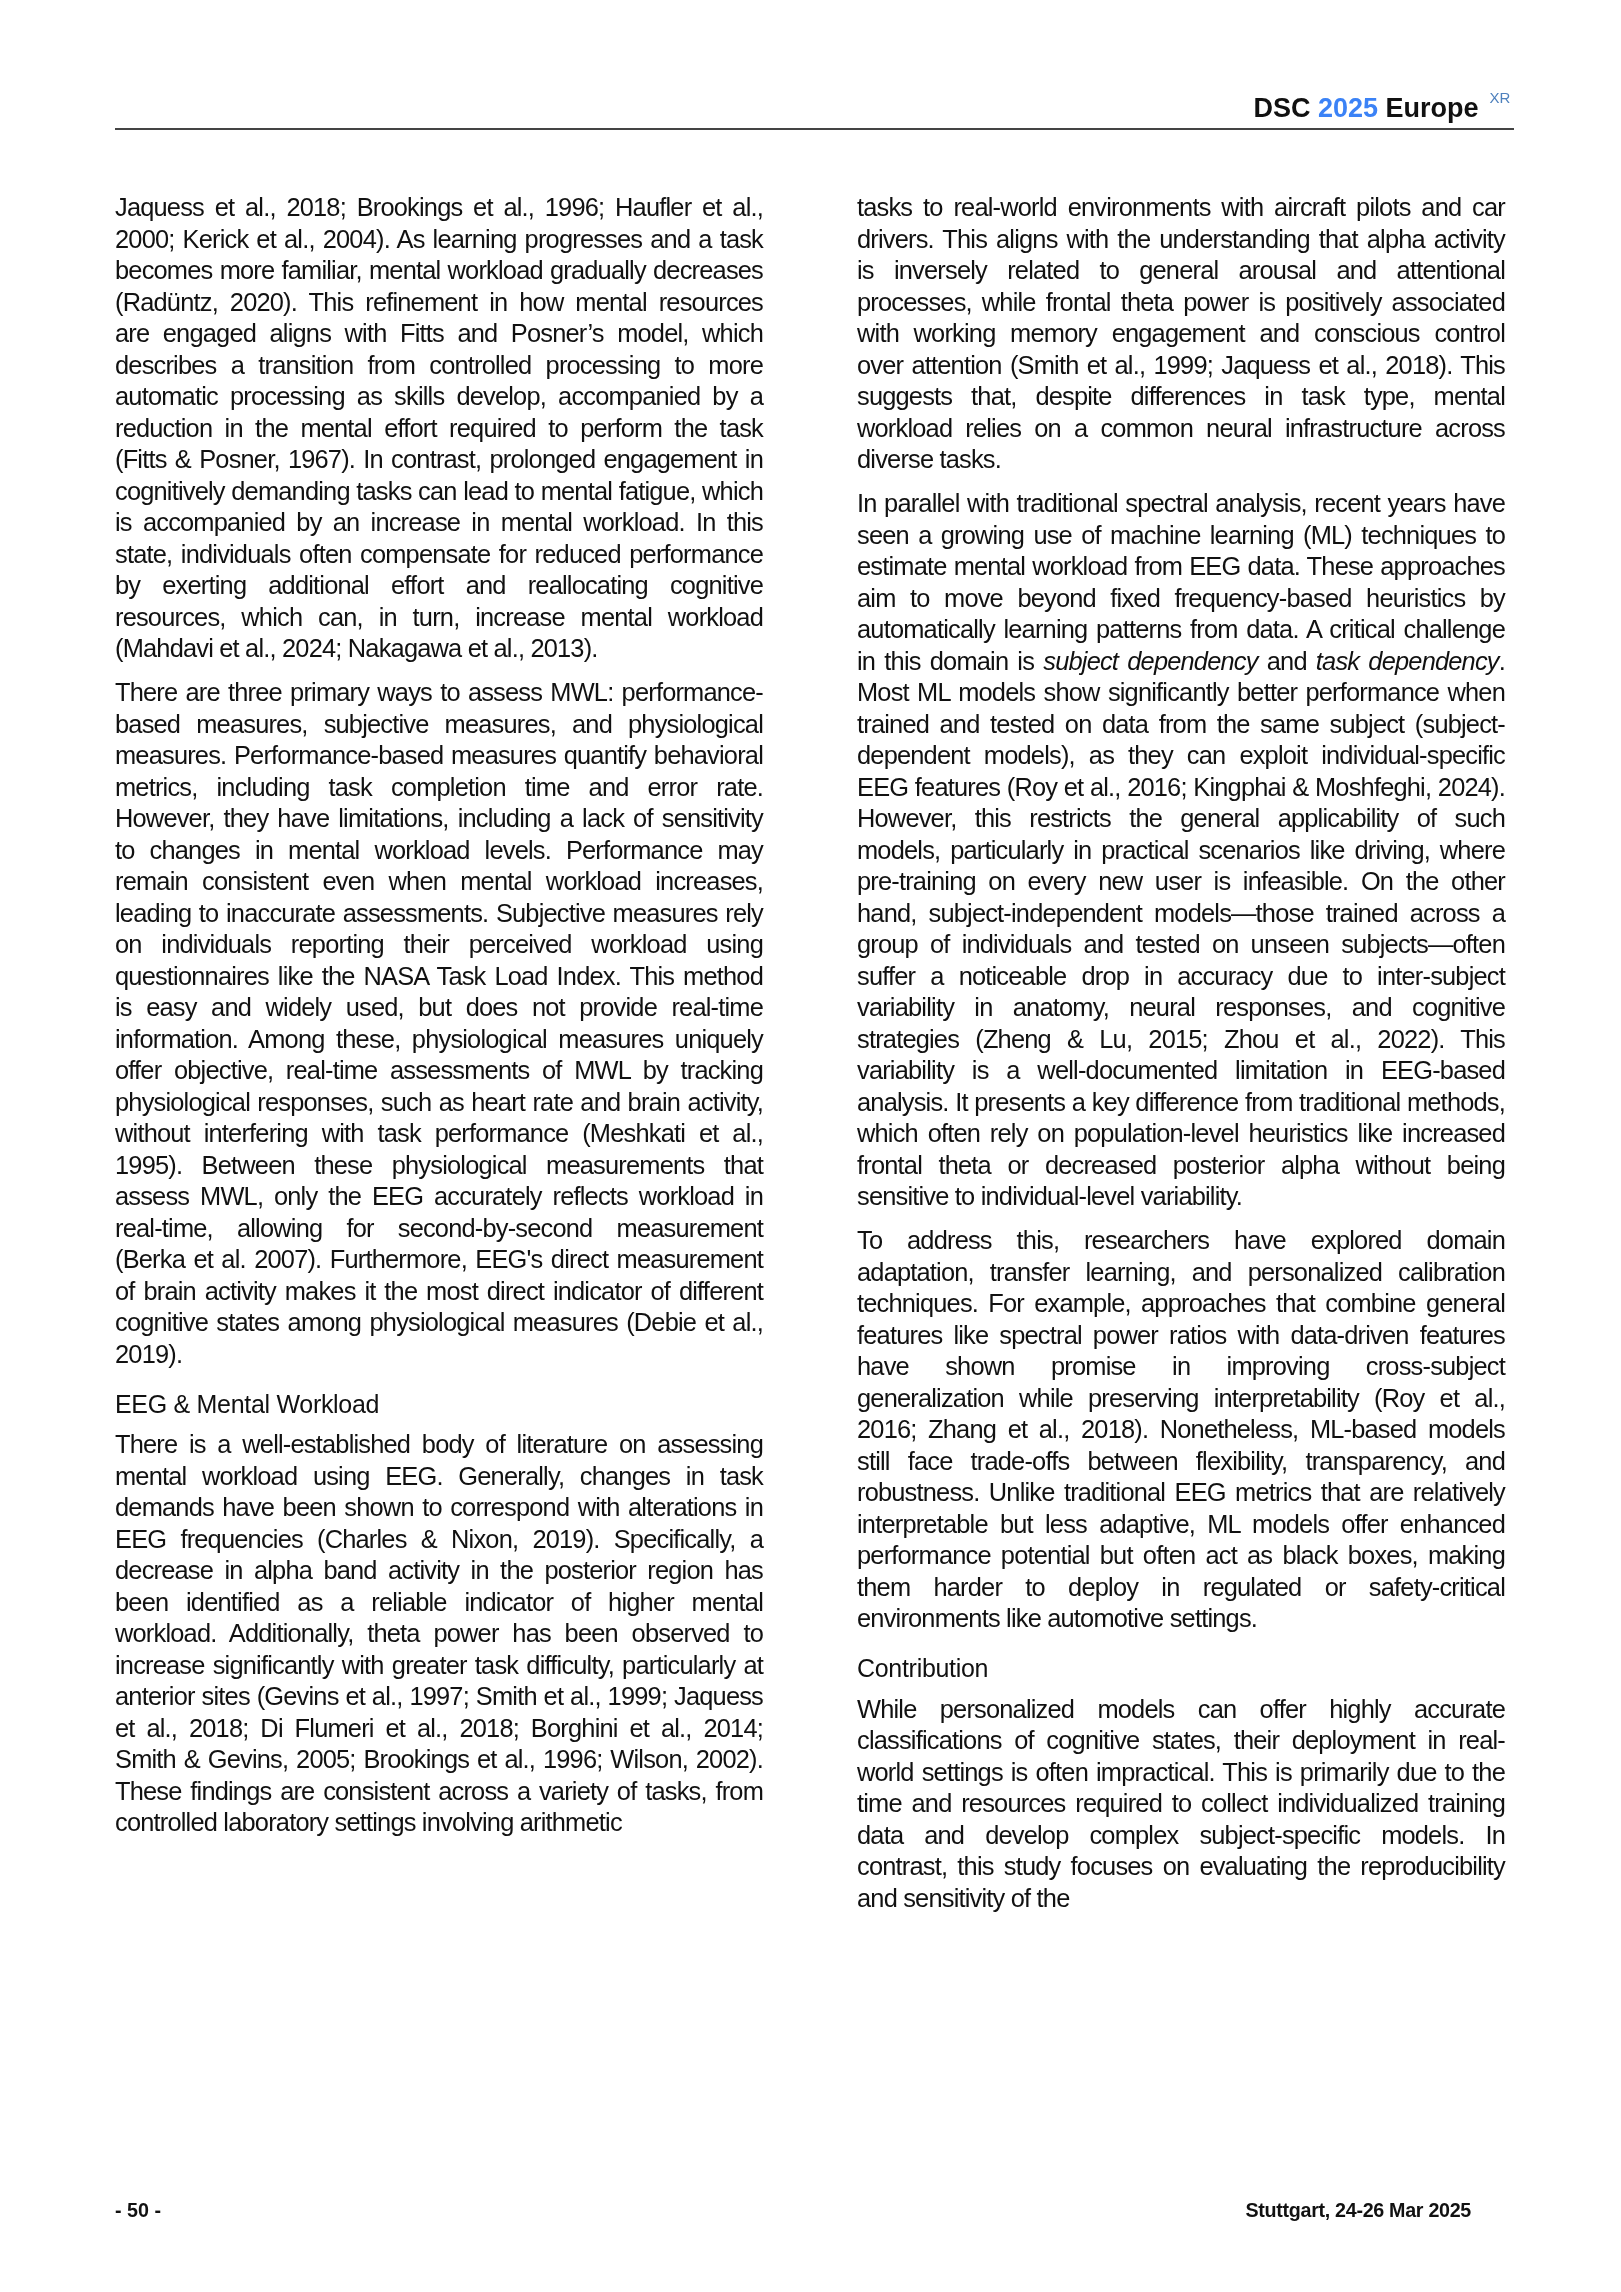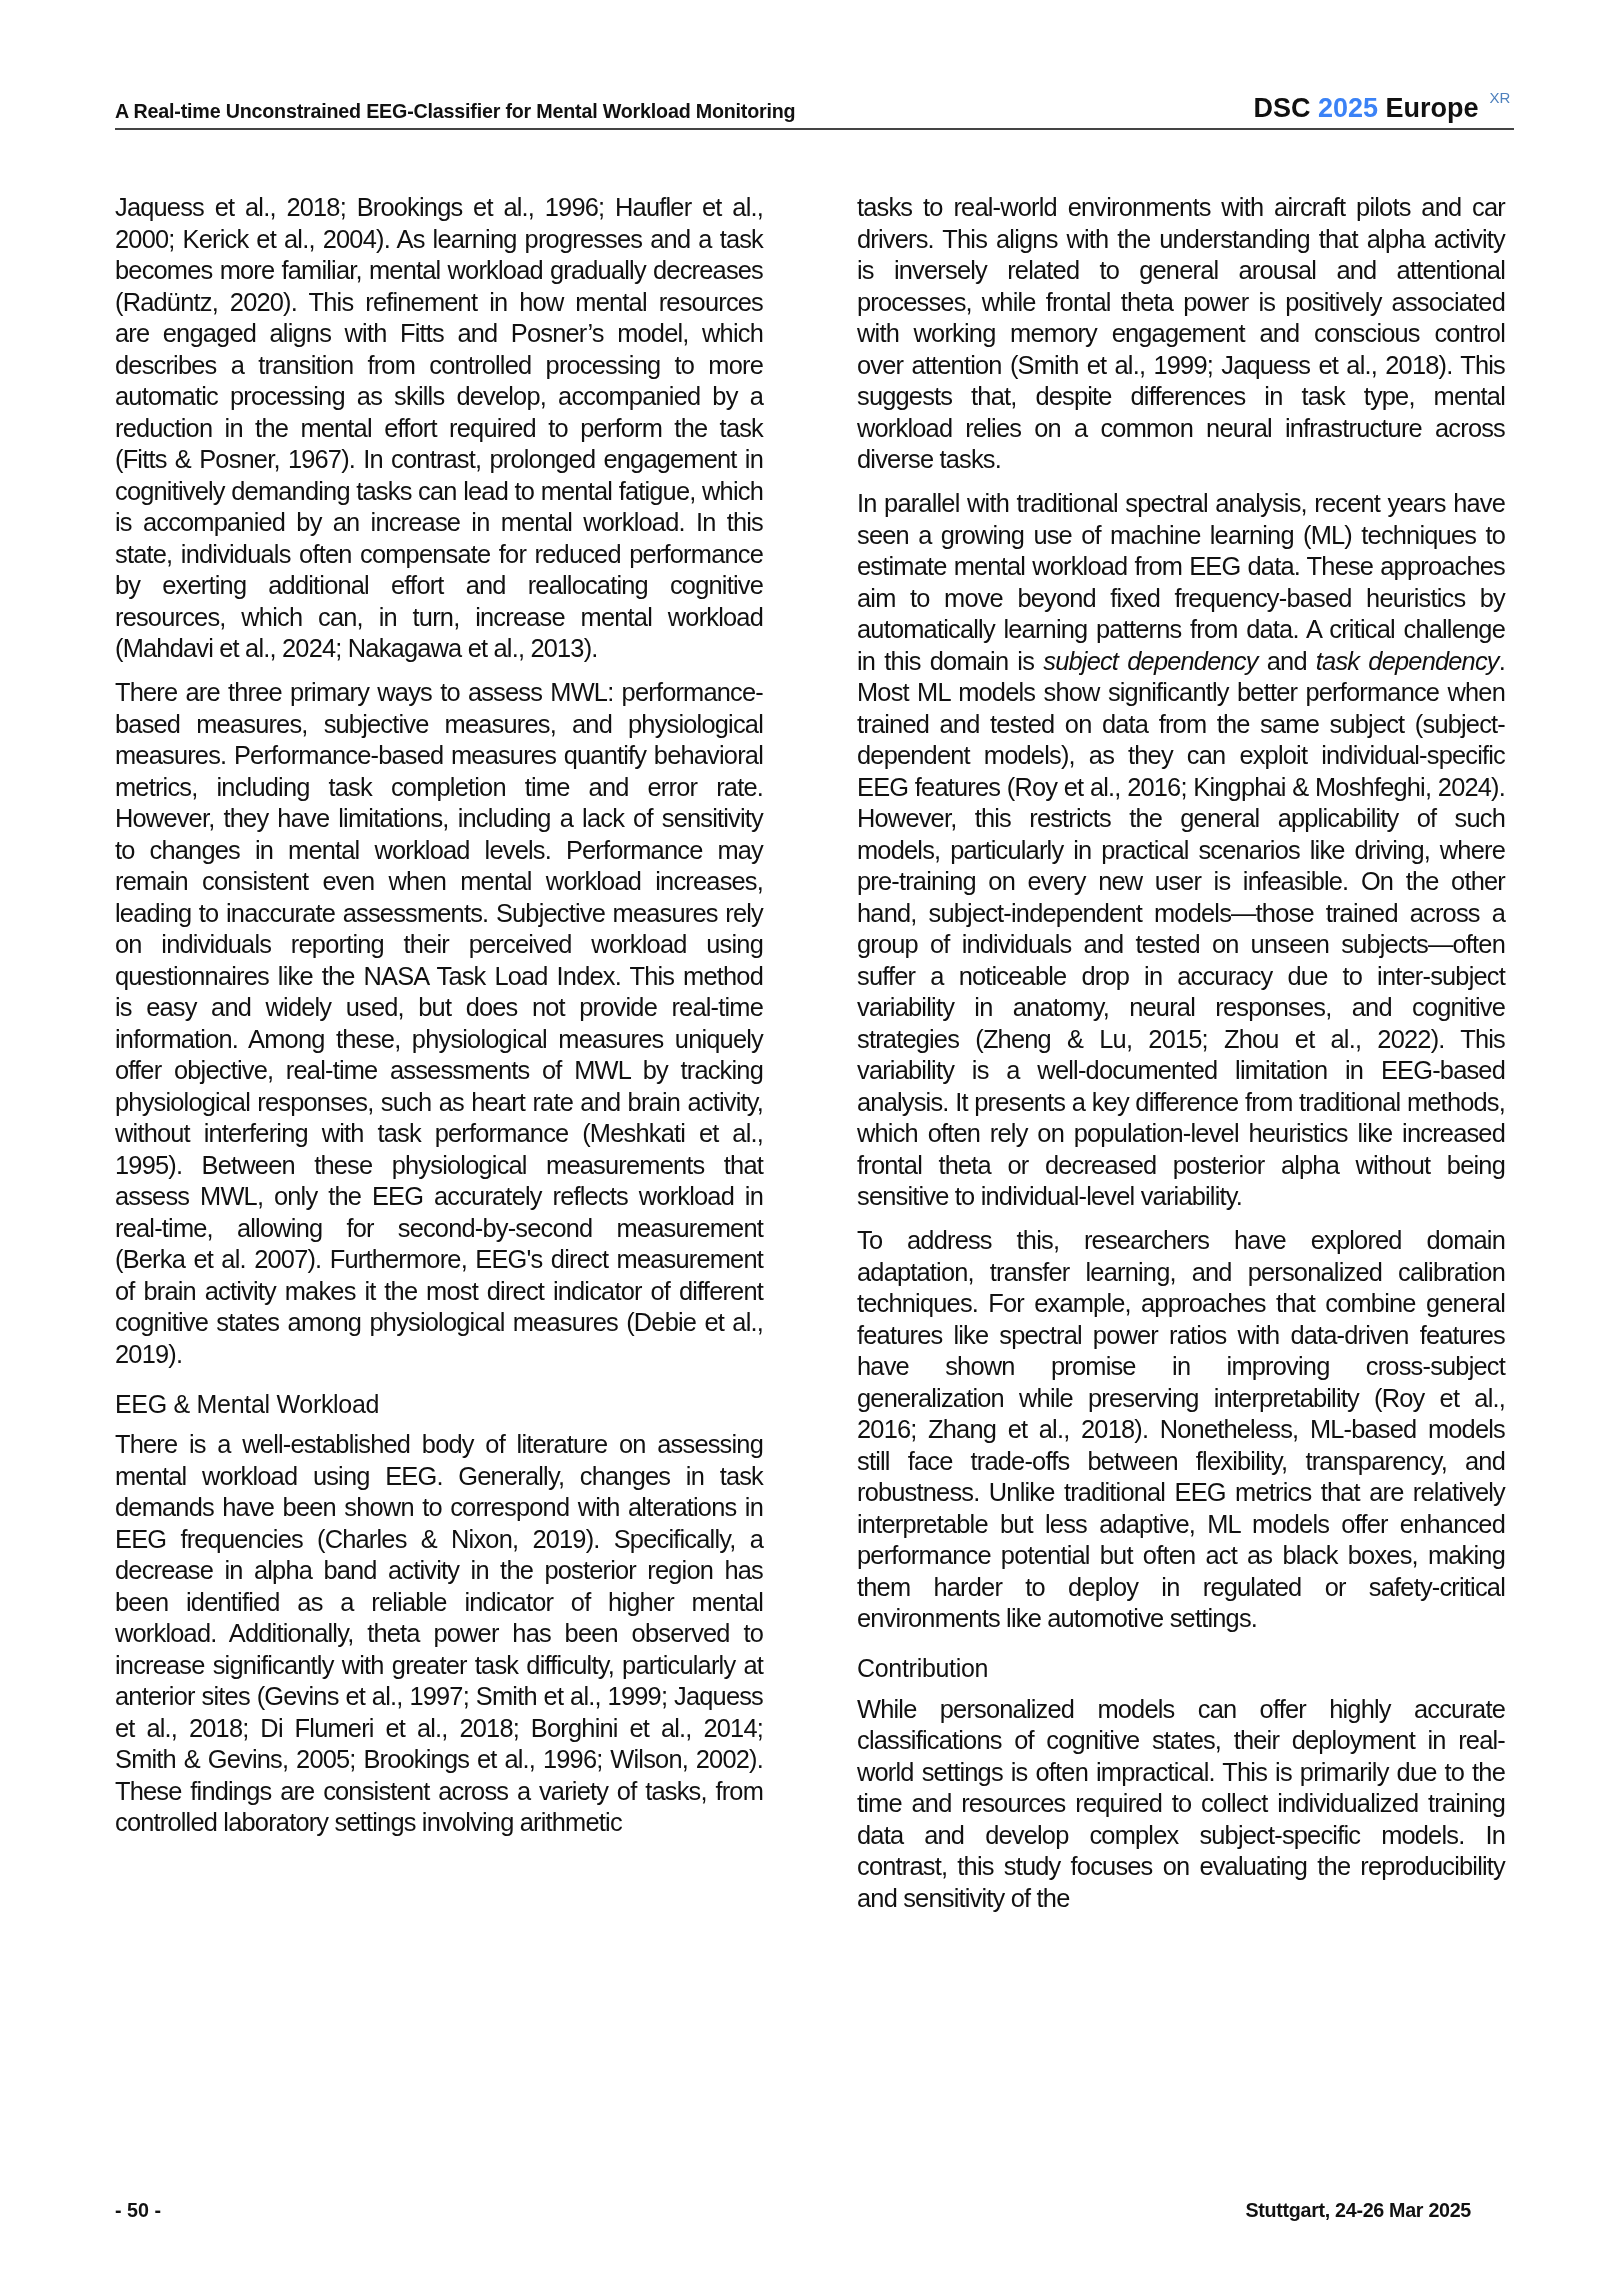--- a/index.html
+++ b/index.html
@@ -51,21 +51,20 @@
   }
   .footer-right {
     position: absolute; right: 150px; top: 2199px;
     font-weight: bold; font-size: 19.7px; letter-spacing: -0.3px;
   }
 </style>
 </head>
 <body>
 
 <div class="header">
-  <div class="header-title">A Real-time Unconstrained EEG-Classifier for Mental Workload Monitoring</div>
   <div class="header-brand">
     <span>DSC</span>
     <span class="year">2025</span>
     <span>Europe</span><span class="sup">XR</span>
   </div>
 </div>
 
 <div class="col col-left">
   <p>Jaquess et al., 2018; Brookings et al., 1996; Haufler et al., 2000; Kerick et al., 2004). As learning progresses and a task becomes more familiar, mental workload gradually decreases (Radüntz, 2020). This refinement in how mental resources are engaged aligns with Fitts and Posner’s model, which describes a transition from controlled processing to more automatic processing as skills develop, accompanied by a reduction in the mental effort required to perform the task (Fitts &amp; Posner, 1967). In contrast, prolonged engagement in cognitively demanding tasks can lead to mental fatigue, which is accompanied by an increase in mental workload. In this state, individuals often compensate for reduced performance by exerting additional effort and reallocating cognitive resources, which can, in turn, increase mental workload (Mahdavi et al., 2024; Nakagawa et al., 2013).</p>
   <p>There are three primary ways to assess MWL: performance-based measures, subjective measures, and physiological measures. Performance-based measures quantify behavioral metrics, including task completion time and error rate. However, they have limitations, including a lack of sensitivity to changes in mental workload levels. Performance may remain consistent even when mental workload increases, leading to inaccurate assessments. Subjective measures rely on individuals reporting their perceived workload using questionnaires like the NASA Task Load Index. This method is easy and widely used, but does not provide real-time information. Among these, physiological measures uniquely offer objective, real-time assessments of MWL by tracking physiological responses, such as heart rate and brain activity, without interfering with task performance (Meshkati et al., 1995). Between these physiological measurements that assess MWL, only the EEG accurately reflects workload in real-time, allowing for second-by-second measurement (Berka et al. 2007). Furthermore, EEG's direct measurement of brain activity makes it the most direct indicator of different cognitive states among physiological measures (Debie et al., 2019).</p>

